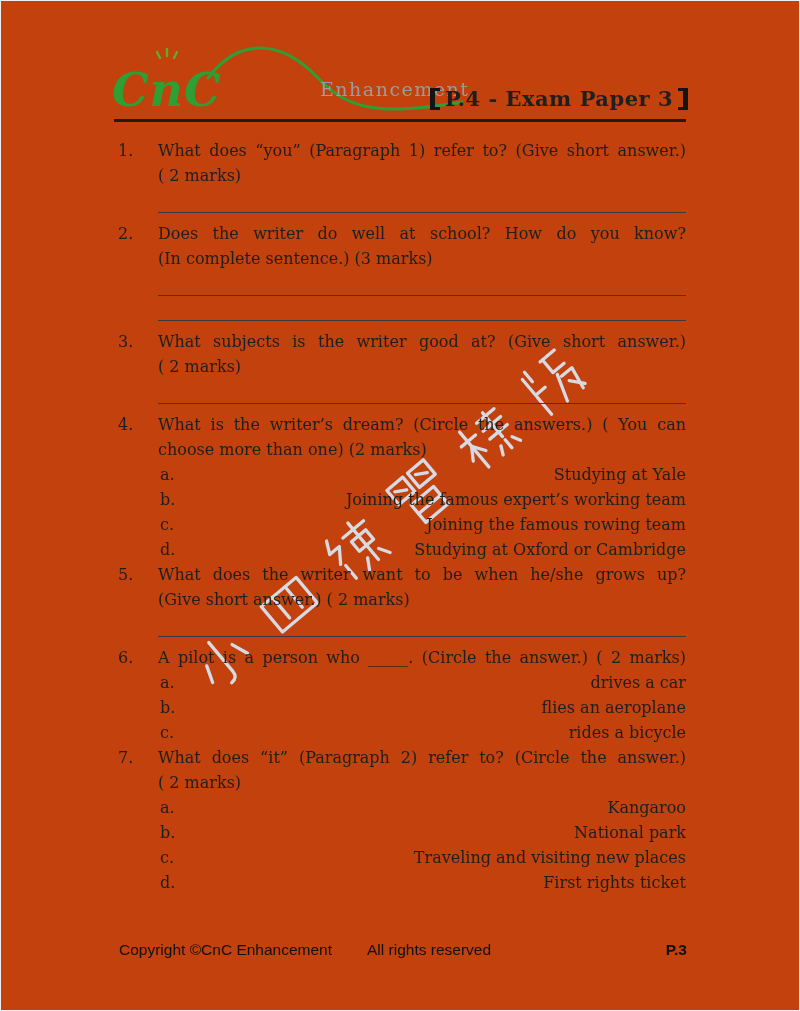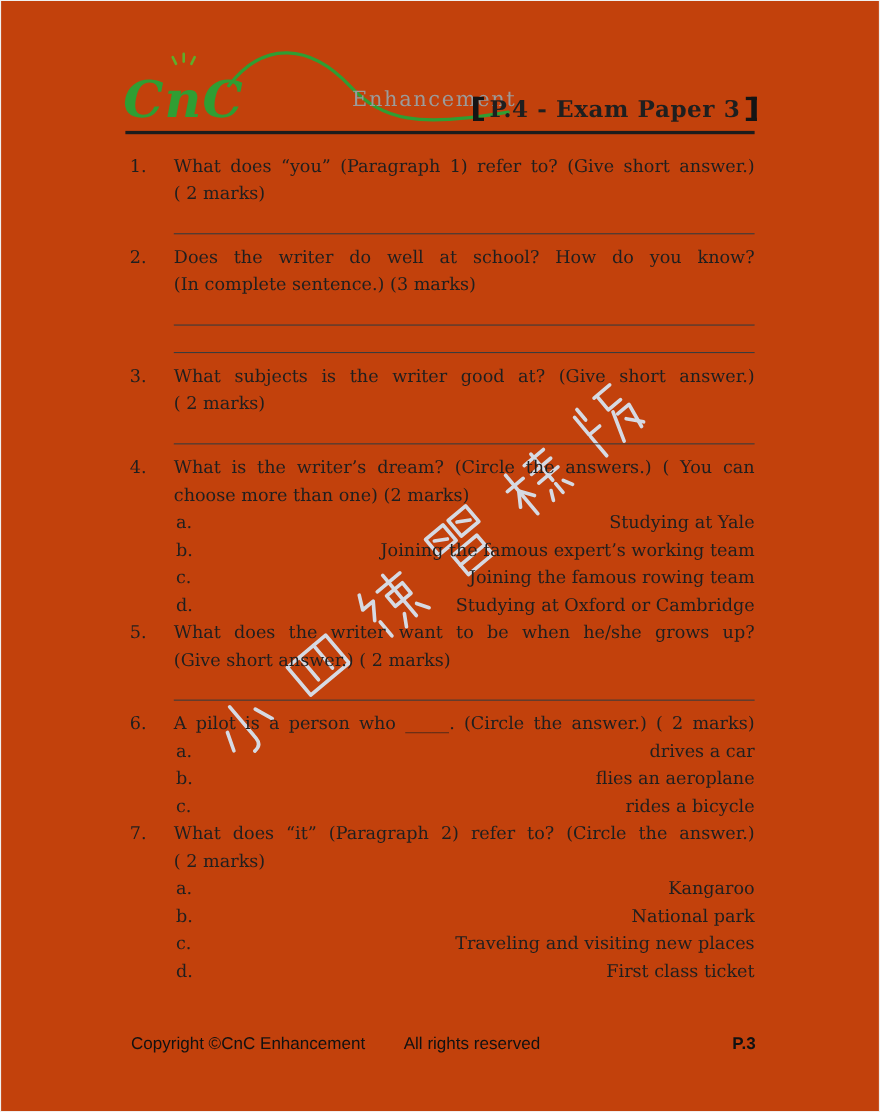--- a/index.html
+++ b/index.html
@@ -252,21 +252,21 @@
         <div class="opt">
           <span class="opt-letter">b.</span>
           <span class="opt-text">National park</span>
         </div>
         <div class="opt">
           <span class="opt-letter">c.</span>
           <span class="opt-text">Traveling and visiting new places</span>
         </div>
         <div class="opt">
           <span class="opt-letter">d.</span>
-          <span class="opt-text">First class ticket</span>
+          <span class="opt-text">First rights ticket</span>
         </div>
       </div>
     </div>
 
   </div>
 
   <div class="footer">
     <span class="footer-copy">Copyright ©CnC Enhancement</span>
     <span class="footer-rights">All rights reserved</span>
     <span class="footer-page">P.3</span>

